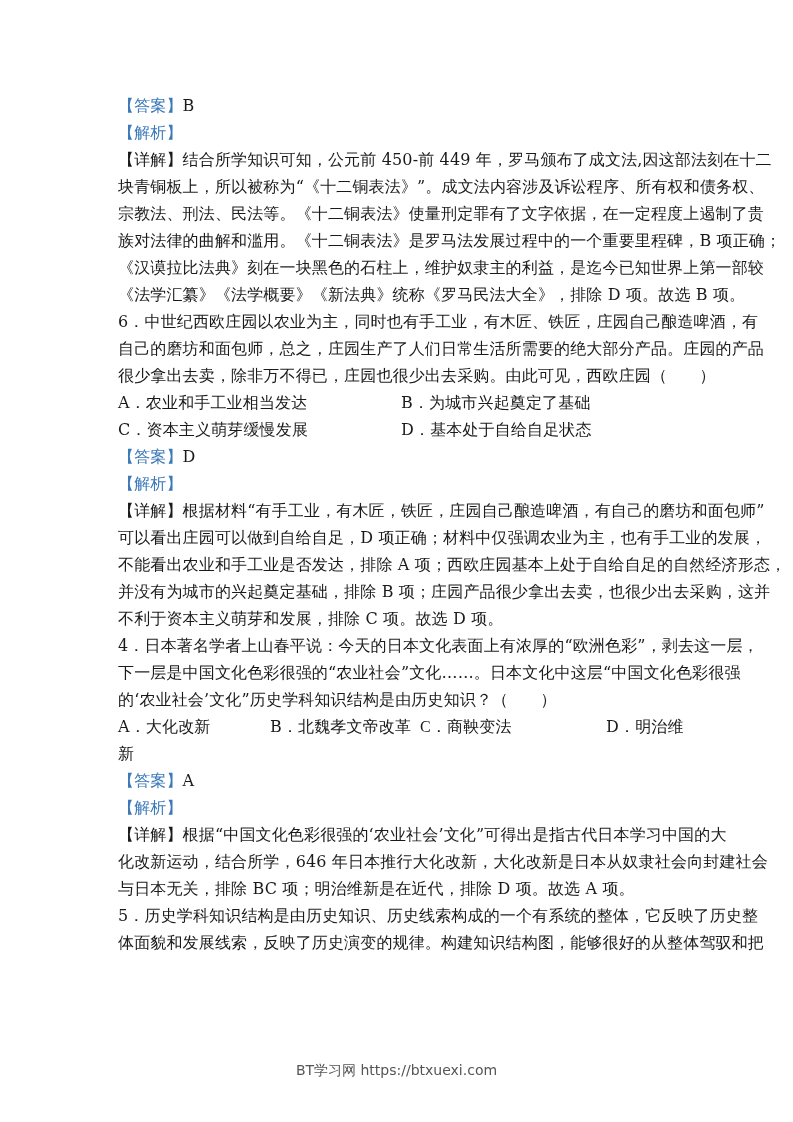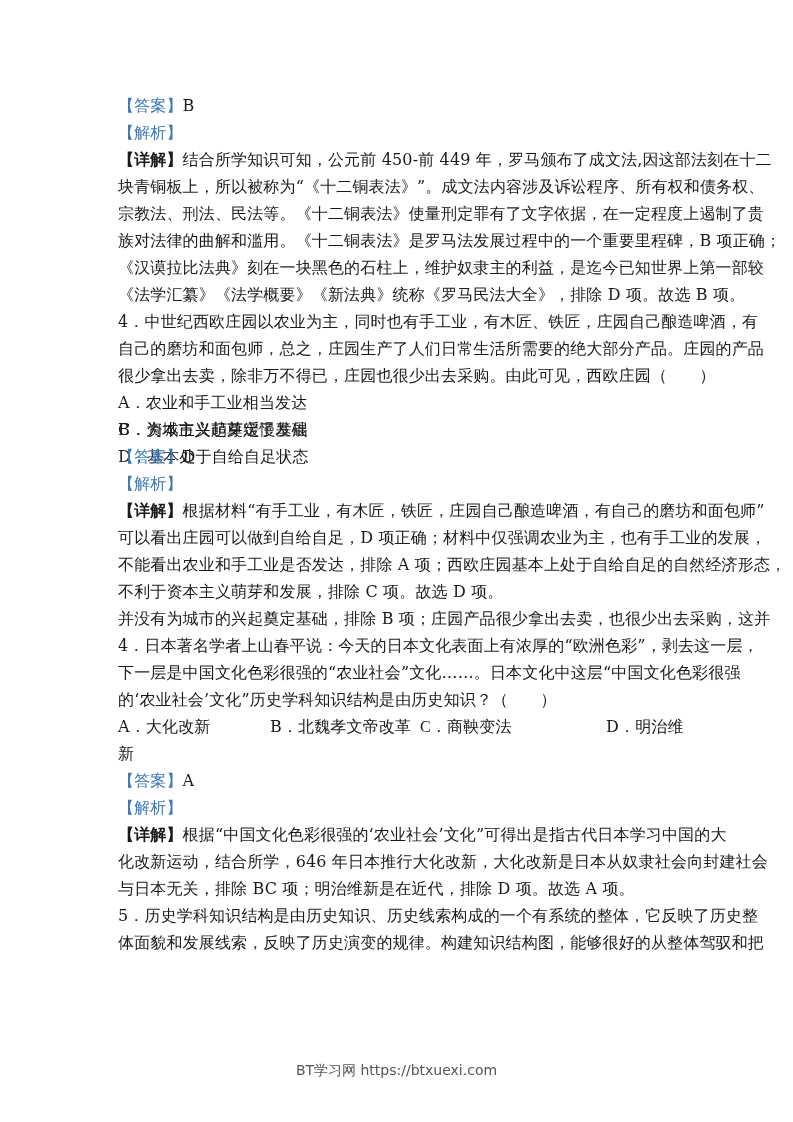--- a/index.html
+++ b/index.html
@@ -1,62 +1,62 @@
 <!DOCTYPE html>
 <html><head>
   <meta charset="utf-8">
   <style>
     html, body { margin: 0; padding: 0; background: #ffffff; }
     body { width: 793px; height: 1122px; position: relative; overflow: hidden;
       font-family: "DejaVu Serif", "Liberation Serif", serif; color: #1a1a1a; }
     .page { position: absolute; left: 118px; top: 92px; width: 566px; }
     .line { font-size: 16px; line-height: 27px; height: 27px; white-space: nowrap; letter-spacing: 0.15px; }
     .tag { color: #3b79b8; }
-    .detail-tag { color: #1a1a1a; font-weight: bold; }
-    .opts { display: flex; flex-direction: column; }
+    .detail-tag { color: #1a1a1a; font-weight: normal; }
+    .opts { display: flex; }
     .opt2 { width: 50%; }
     .footer { position: absolute; top: 1062px; left: 0; width: 793px; text-align: center;
       font-family: "DejaVu Sans", "Liberation Sans", sans-serif; font-size: 14px; color: #555; }
   </style>
 </head>
 <body>
 
 <div class="page">
 
   <div class="line">
     <span class="tag">【答案】</span><span>B</span>
   </div>
   <div class="line tag">【解析】</div>
   <div class="line"><span class="detail-tag">【详解】</span><span>结合所学知识可知，公元前 450-前 449 年，罗马颁布了成文法,因这部法刻在十二</span></div>
   <div class="line">块青铜板上，所以被称为“《十二铜表法》”。成文法内容涉及诉讼程序、所有权和债务权、</div>
   <div class="line">宗教法、刑法、民法等。《十二铜表法》使量刑定罪有了文字依据，在一定程度上遏制了贵</div>
   <div class="line">族对法律的曲解和滥用。《十二铜表法》是罗马法发展过程中的一个重要里程碑，B 项正确；</div>
   <div class="line">《汉谟拉比法典》刻在一块黑色的石柱上，维护奴隶主的利益，是迄今已知世界上第一部较</div>
   <div class="line">《法学汇纂》《法学概要》《新法典》统称《罗马民法大全》，排除 D 项。故选 B 项。</div>
 
-  <div class="line">4．中世纪西欧庄园以农业为主，同时也有手工业，有木匠、铁匠，庄园自己酿造啤酒，有</div>
+  <div class="line">6．中世纪西欧庄园以农业为主，同时也有手工业，有木匠、铁匠，庄园自己酿造啤酒，有</div>
   <div class="line">自己的磨坊和面包师，总之，庄园生产了人们日常生活所需要的绝大部分产品。庄园的产品</div>
   <div class="line">很少拿出去卖，除非万不得已，庄园也很少出去采购。由此可见，西欧庄园（　　）</div>
   <div class="line opts">
     <span class="opt2">A．农业和手工业相当发达</span>
     <span class="opt2">B．为城市兴起奠定了基础</span>
   </div>
   <div class="line opts">
     <span class="opt2">C．资本主义萌芽缓慢发展</span>
     <span class="opt2">D．基本处于自给自足状态</span>
   </div>
   <div class="line">
     <span class="tag">【答案】</span><span>D</span>
   </div>
   <div class="line tag">【解析】</div>
   <div class="line"><span class="detail-tag">【详解】</span><span>根据材料“有手工业，有木匠，铁匠，庄园自己酿造啤酒，有自己的磨坊和面包师”</span></div>
   <div class="line">可以看出庄园可以做到自给自足，D 项正确；材料中仅强调农业为主，也有手工业的发展，</div>
   <div class="line">不能看出农业和手工业是否发达，排除 A 项；西欧庄园基本上处于自给自足的自然经济形态，</div>
+  <div class="line">并没有为城市的兴起奠定基础，排除 B 项；庄园产品很少拿出去卖，也很少出去采购，这并</div>
   <div class="line">不利于资本主义萌芽和发展，排除 C 项。故选 D 项。</div>
-  <div class="line">并没有为城市的兴起奠定基础，排除 B 项；庄园产品很少拿出去卖，也很少出去采购，这并</div>
 
   <div class="line">4．日本著名学者上山春平说：今天的日本文化表面上有浓厚的“欧洲色彩”，剥去这一层，</div>
   <div class="line">下一层是中国文化色彩很强的“农业社会”文化……。日本文化中这层“中国文化色彩很强</div>
   <div class="line">的‘农业社会’文化”历史学科知识结构是由历史知识？（　　）</div>
   <div class="line" style="position:relative;">
     <span style="position:absolute;left:0;">A．大化改新</span>
     <span style="position:absolute;left:152px;">B．北魏孝文帝改革</span>
     <span style="position:absolute;left:302px;font-family:Liberation Serif, serif;">C．商鞅变法</span>
     <span style="position:absolute;left:488px;text-align:center;">D．明治维</span>
   </div>

